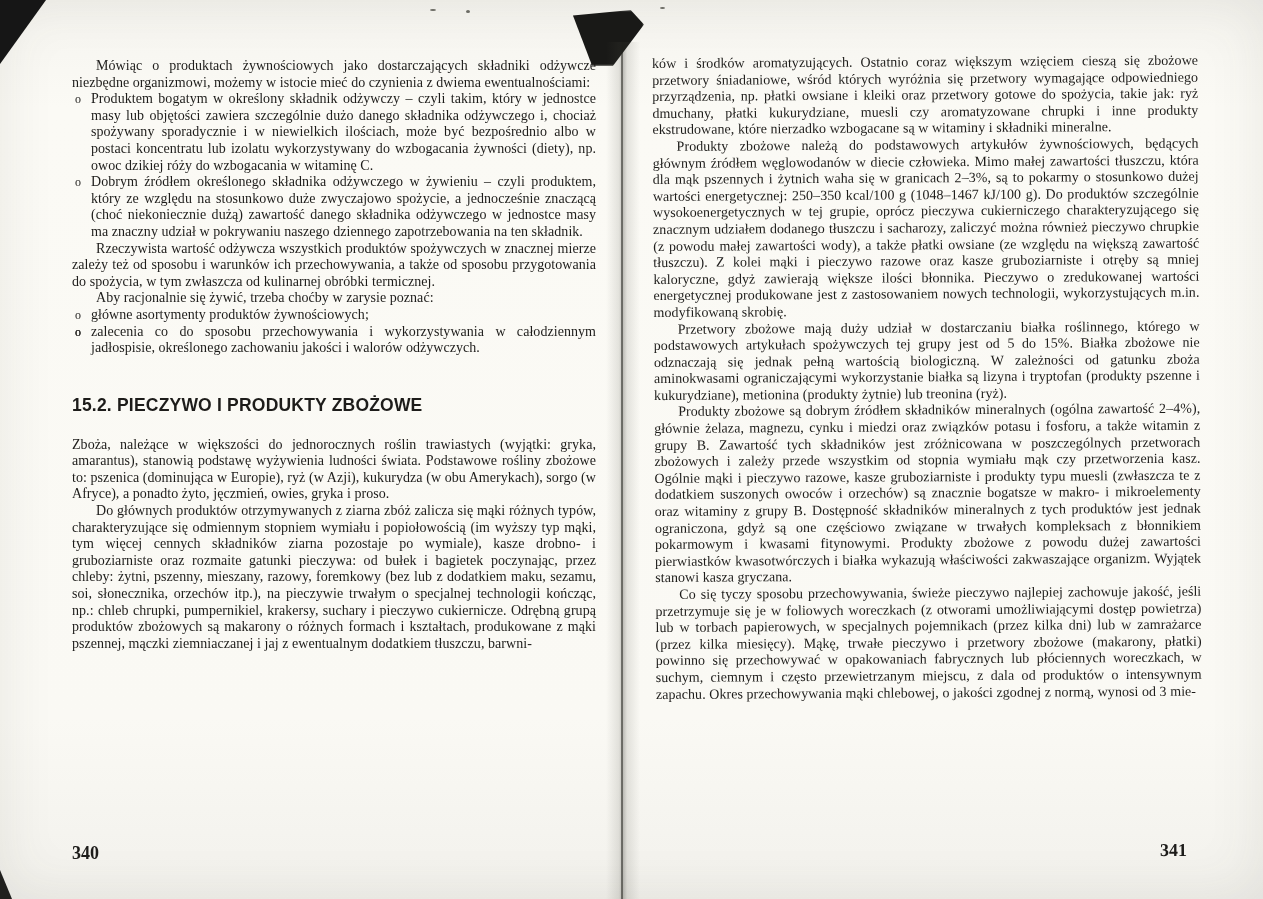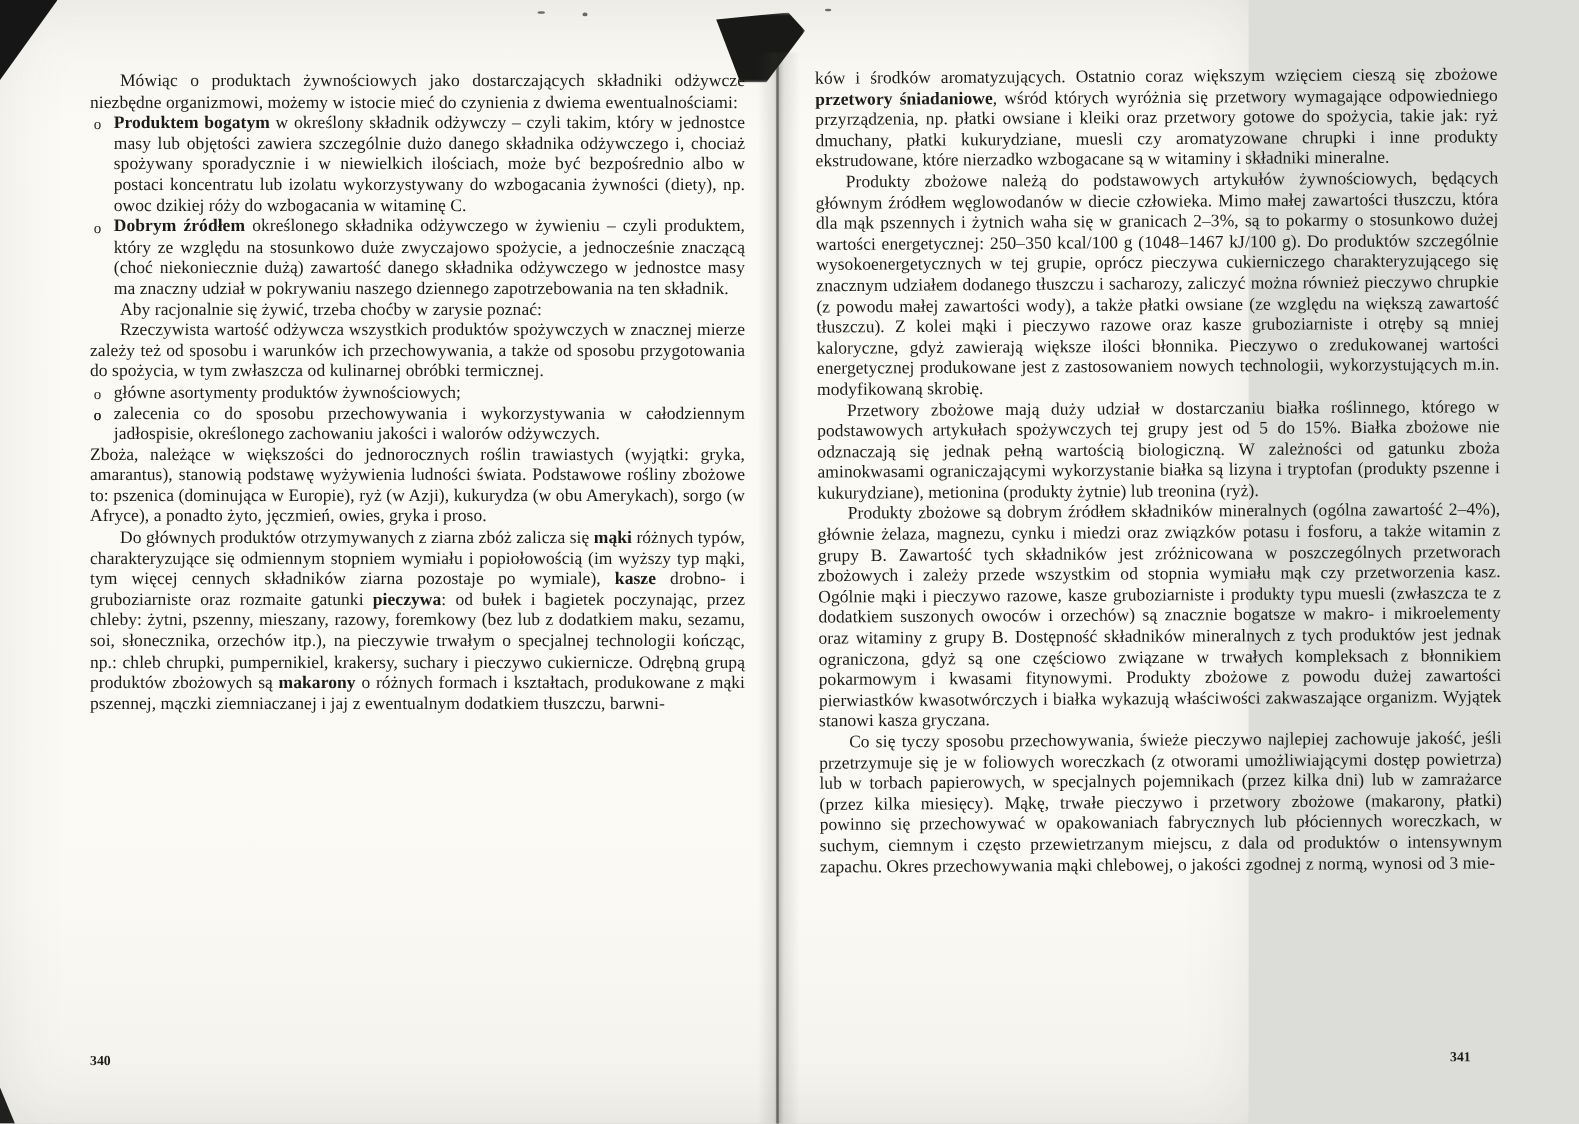--- a/index.html
+++ b/index.html
@@ -2,21 +2,21 @@
 <html lang="pl"><head>
 <meta charset="utf-8">
 <style>
   html,body{margin:0;padding:0;}
   body{
     width:1263px;height:899px;overflow:hidden;
     background:#dcdcd8;
     font-family:"Liberation Serif", serif;
   }
   .scan{
-    position:relative;width:999px;height:899px;
+    position:relative;width:1263px;height:899px;
     background:linear-gradient(180deg,#f5f4ef 0%,#fbfaf5 12%,#faf9f4 80%,#f2f1ec 100%);
     box-shadow:inset 0 0 55px rgba(70,70,60,0.10);
   }
 
   
   .corner-tl{
     position:absolute;left:0;top:0;width:46px;height:64px;
     background:#161616;
     clip-path:polygon(0 0,100% 0,0 100%);
     filter:blur(0.4px);
@@ -53,42 +53,42 @@
     color:#1d1c1a;
     font-size:14px;line-height:16.6px;
     text-align:justify;
     letter-spacing:0.05px;
   }
   .content.left{left:72px;top:58px;width:524px;}
   .content.right{left:652px;top:56px;width:546px;transform:rotate(-0.35deg);transform-origin:top left;}
 
   .para{margin:0;}
   .para.indent{text-indent:24px;}
-  b{font-weight:bold;margin-top:28px;}
+  b{font-weight:normal;margin-top:28px;}
 
   .bullet{position:relative;padding-left:19px;margin:0;}
   .bullet .marker{
     position:absolute;left:3px;top:0;
     font-size:12px;line-height:16.6px;color:#1d1c1a;
   }
 
   .heading{
     font-family:"Liberation Sans", sans-serif;
     font-weight:bold;
     font-size:17.5px;line-height:20px;
     letter-spacing:0.2px;
     margin:38px 0 22px 0;
     text-align:left;
     text-indent:0;
   }
 
   .pageno{
     position:absolute;
     font-family:"Liberation Serif", serif;
-    font-weight:bold;font-size:11px;color:#1d1c1a;
+    font-weight:bold;font-size:18px;color:#1d1c1a;
   }
   .pageno.left-no{left:72px;top:843px;}
   .pageno.right-no{left:1160px;top:840px;transform:rotate(-0.35deg);}
 </style>
 </head>
 <body>
 
 <div class="scan">
 
   <div class="corner-tl"></div>
@@ -97,25 +97,26 @@
   <div class="gutter-band"></div>
   <div class="gutter-line"></div>
   <div class="speck s1"></div>
   <div class="speck s2"></div>
   <div class="speck s3"></div>
 
   <div class="content left">
       <div class="para indent"><span>Mówiąc o produktach żywnościowych jako dostarczających składniki odżywcze niezbędne organizmowi, możemy w istocie mieć do czynienia z dwiema ewentualnościami:</span></div>
       <div class="bullet"><span class="marker">o</span><span><b>Produktem bogatym</b><span> w określony składnik odżywczy – czyli takim, który w jednostce masy lub objętości zawiera szczególnie dużo danego składnika odżywczego i, chociaż spożywany sporadycznie i w niewielkich ilościach, może być bezpośrednio albo w postaci koncentratu lub izolatu wykorzystywany do wzbogacania żywności (diety), np. owoc dzikiej róży do wzbogacania w witaminę C.</span></span></div>
       <div class="bullet"><span class="marker">o</span><span><b>Dobrym źródłem</b><span> określonego składnika odżywczego w żywieniu – czyli produktem, który ze względu na stosunkowo duże zwyczajowo spożycie, a jednocześnie znaczącą (choć niekoniecznie dużą) zawartość danego składnika odżywczego w jednostce masy ma znaczny udział w pokrywaniu naszego dziennego zapotrzebowania na ten składnik.</span></span></div>
+      <div class="para indent"><span>Rzeczywista wartość odżywcza wszystkich produktów spożywczych w znacznej mierze zależy też od sposobu i warunków ich przechowywania, a także od sposobu przygotowania do spożycia, w tym zwłaszcza od kulinarnej obróbki termicznej.</span></div>
       <div class="para indent"><span>Aby racjonalnie się żywić, trzeba choćby w zarysie poznać:</span></div>
-      <div class="para indent"><span>Rzeczywista wartość odżywcza wszystkich produktów spożywczych w znacznej mierze zależy też od sposobu i warunków ich przechowywania, a także od sposobu przygotowania do spożycia, w tym zwłaszcza od kulinarnej obróbki termicznej.</span></div>
       <div class="bullet"><span class="marker">o</span><span><span>główne asortymenty produktów żywnościowych;</span></span></div>
       <div class="bullet"><span class="marker">o</span></div>
       <div class="bullet"><span class="marker">o</span><span><span>zalecenia co do sposobu przechowywania i wykorzystywania w całodziennym jadłospisie, określonego zachowaniu jakości i walorów odżywczych.</span></span></div>
+      <div class="heading"><span>15.2. PIECZYWO I PRODUKTY ZBOŻOWE</span></div>
       <div class="para"><span>Zboża, należące w większości do jednorocznych roślin trawiastych (wyjątki: gryka, amarantus), stanowią podstawę wyżywienia ludności świata. Podstawowe rośliny zbożowe to: pszenica (dominująca w Europie), ryż (w Azji), kukurydza (w obu Amerykach), sorgo (w Afryce), a ponadto żyto, jęczmień, owies, gryka i proso.</span></div>
       <div class="para indent"><span>Do głównych produktów otrzymywanych z ziarna zbóż zalicza się </span><b>mąki</b><span> różnych typów, charakteryzujące się odmiennym stopniem wymiału i popiołowością (im wyższy typ mąki, tym więcej cennych składników ziarna pozostaje po wymiale), </span><b>kasze</b><span> drobno- i gruboziarniste oraz rozmaite gatunki </span><b>pieczywa</b><span>: od bułek i bagietek poczynając, przez chleby: żytni, pszenny, mieszany, razowy, foremkowy (bez lub z dodatkiem maku, sezamu, soi, słonecznika, orzechów itp.), na pieczywie trwałym o specjalnej technologii kończąc, np.: chleb chrupki, pumpernikiel, krakersy, suchary i pieczywo cukiernicze. Odrębną grupą produktów zbożowych są </span><b>makarony</b><span> o różnych formach i kształtach, produkowane z mąki pszennej, mączki ziemniaczanej i jaj z ewentualnym dodatkiem tłuszczu, barwni-</span></div>
     </div>
   <div class="pageno left-no">340</div>
 
   <div class="content right">
       <div class="para"><span>ków i środków aromatyzujących. Ostatnio coraz większym wzięciem cieszą się zbożowe </span><b>przetwory śniadaniowe</b><span>, wśród których wyróżnia się przetwory wymagające odpowiedniego przyrządzenia, np. płatki owsiane i kleiki oraz przetwory gotowe do spożycia, takie jak: ryż dmuchany, płatki kukurydziane, muesli czy aromatyzowane chrupki i inne produkty ekstrudowane, które nierzadko wzbogacane są w witaminy i składniki mineralne.</span></div>
       <div class="para indent"><span>Produkty zbożowe należą do podstawowych artykułów żywnościowych, będących głównym źródłem węglowodanów w diecie człowieka. Mimo małej zawartości tłuszczu, która dla mąk pszennych i żytnich waha się w granicach 2–3%, są to pokarmy o stosunkowo dużej wartości energetycznej: 250–350 kcal/100 g (1048–1467 kJ/100 g). Do produktów szczególnie wysokoenergetycznych w tej grupie, oprócz pieczywa cukierniczego charakteryzującego się znacznym udziałem dodanego tłuszczu i sacharozy, zaliczyć można również pieczywo chrupkie (z powodu małej zawartości wody), a także płatki owsiane (ze względu na większą zawartość tłuszczu). Z kolei mąki i pieczywo razowe oraz kasze gruboziarniste i otręby są mniej kaloryczne, gdyż zawierają większe ilości błonnika. Pieczywo o zredukowanej wartości energetycznej produkowane jest z zastosowaniem nowych technologii, wykorzystujących m.in. modyfikowaną skrobię.</span></div>
       <div class="para indent"><span>Przetwory zbożowe mają duży udział w dostarczaniu białka roślinnego, którego w podstawowych artykułach spożywczych tej grupy jest od 5 do 15%. Białka zbożowe nie odznaczają się jednak pełną wartością biologiczną. W zależności od gatunku zboża aminokwasami ograniczającymi wykorzystanie białka są lizyna i tryptofan (produkty pszenne i kukurydziane), metionina (produkty żytnie) lub treonina (ryż).</span></div>
       <div class="para indent"><span>Produkty zbożowe są dobrym źródłem składników mineralnych (ogólna zawartość 2–4%), głównie żelaza, magnezu, cynku i miedzi oraz związków potasu i fosforu, a także witamin z grupy B. Zawartość tych składników jest zróżnicowana w poszczególnych przetworach zbożowych i zależy przede wszystkim od stopnia wymiału mąk czy przetworzenia kasz. Ogólnie mąki i pieczywo razowe, kasze gruboziarniste i produkty typu muesli (zwłaszcza te z dodatkiem suszonych owoców i orzechów) są znacznie bogatsze w makro- i mikroelementy oraz witaminy z grupy B. Dostępność składników mineralnych z tych produktów jest jednak ograniczona, gdyż są one częściowo związane w trwałych kompleksach z błonnikiem pokarmowym i kwasami fitynowymi. Produkty zbożowe z powodu dużej zawartości pierwiastków kwasotwórczych i białka wykazują właściwości zakwaszające organizm. Wyjątek stanowi kasza gryczana.</span></div>

